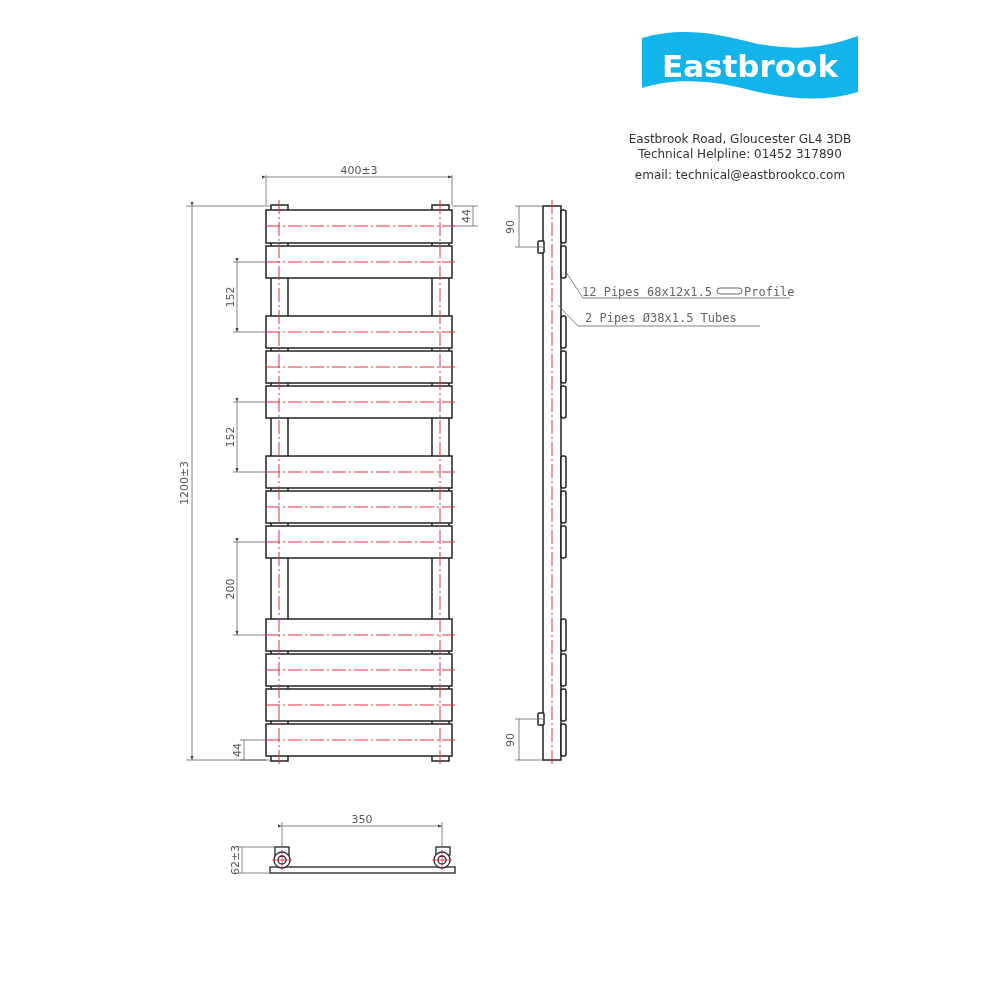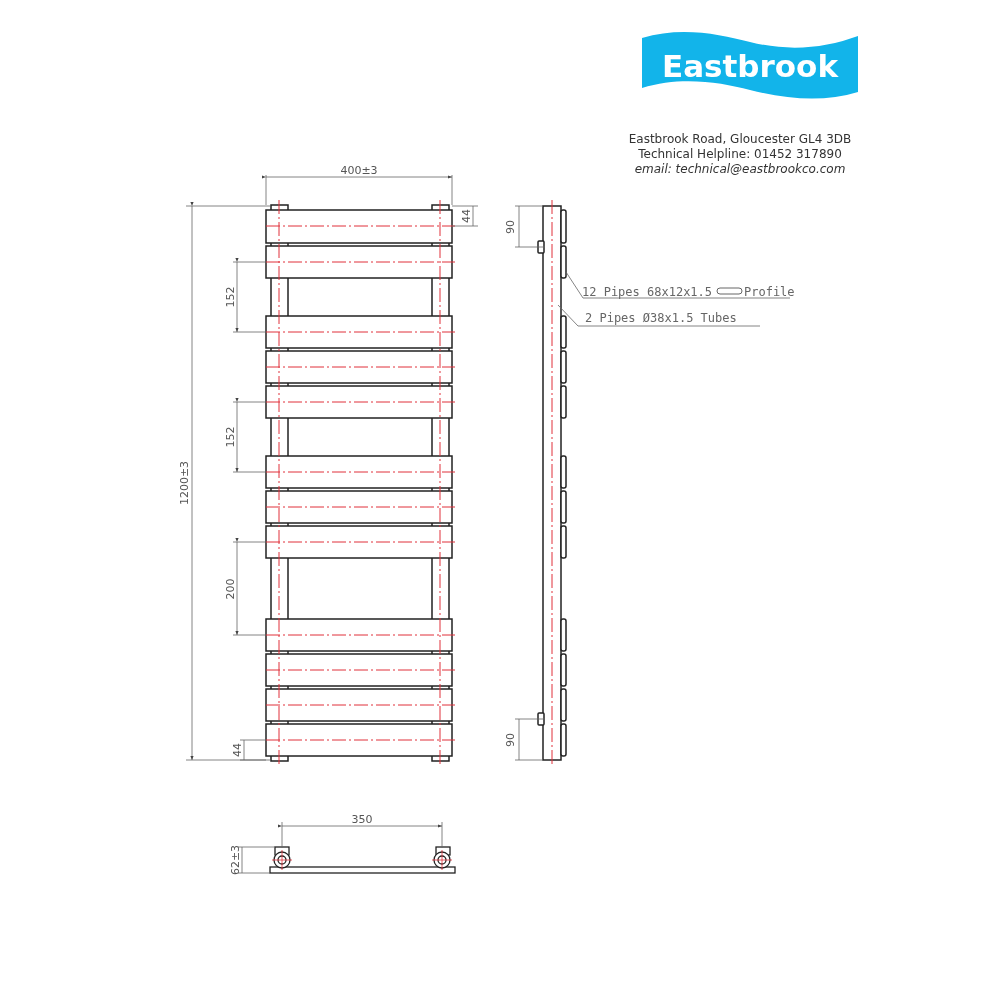--- a/index.html
+++ b/index.html
@@ -13,21 +13,21 @@
 </head>
 <body>
 
 <svg id="logo" viewBox="0 0 220 70">
   <path d="M2,8 C40,-4 80,4 110,12 C150,22 185,18 218,6 L218,62 C185,72 150,70 110,60 C80,52 40,46 2,58 Z" fill="#12b4ea"></path>
   <text x="110" y="47" text-anchor="middle" font-family="DejaVu Sans, sans-serif" font-size="31" font-weight="bold" fill="#ffffff">Eastbrook</text>
 </svg>
 
 <div class="addr" style="top:132px;">Eastbrook Road, Gloucester GL4 3DB</div>
 <div class="addr" style="top:147px;">Technical Helpline: 01452 317890</div>
-<div class="addr" style="top:162px;font-style:italic;">email: technical@eastbrookco.com</div>
+<div class="addr" style="top:168px;">email: technical@eastbrookco.com</div>
 
 <svg id="drawing" width="1000" height="1000" viewBox="0 0 1000 1000">
   <defs>
     <marker id="arr" markerWidth="6" markerHeight="6" refX="5" refY="3" orient="auto">
       <path d="M0,1 L5,3 L0,5 Z" fill="#444"></path>
     </marker>
   </defs>
 
   <g stroke="#222" fill="#fff" stroke-width="1.5">
 

